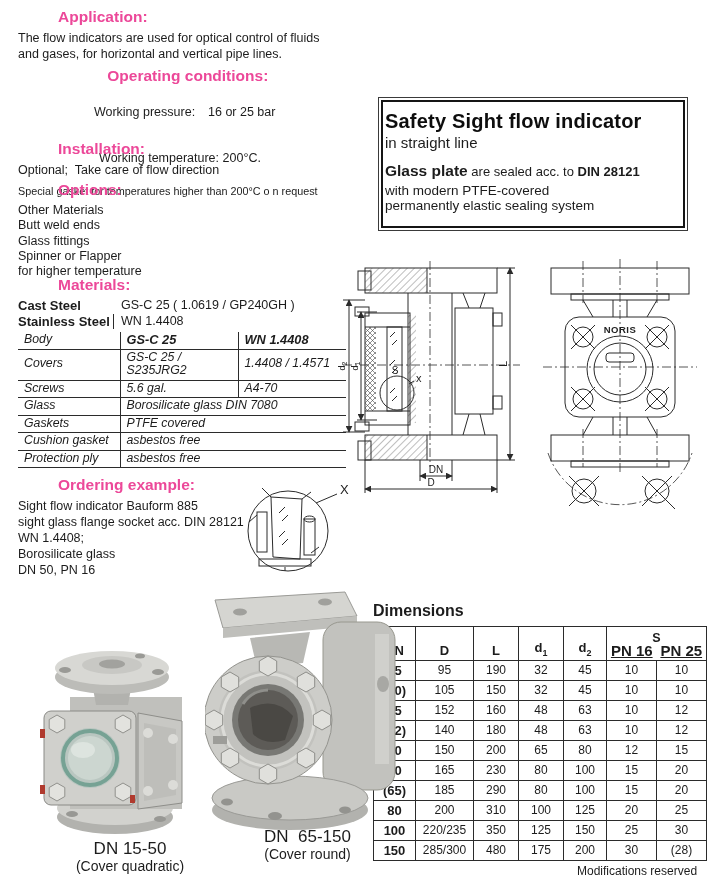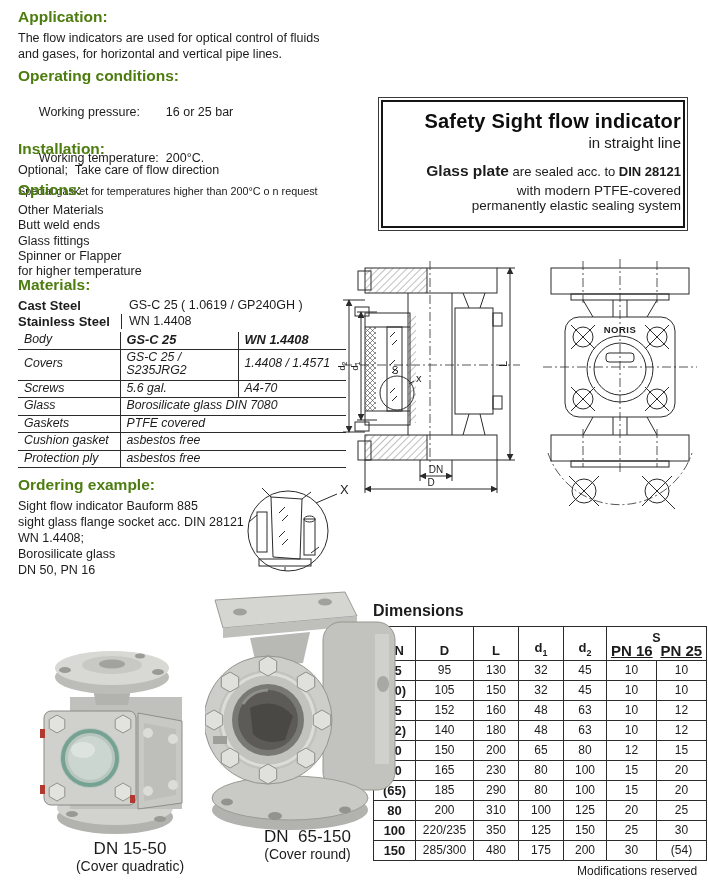--- a/index.html
+++ b/index.html
@@ -1,41 +1,41 @@
 <!DOCTYPE html>
 <html><head>
 <meta charset="utf-8">
 <style>
   * { margin:0; padding:0; box-sizing:border-box; }
   body { background:#e8e8e8; font-family:"Liberation Sans", "DejaVu Sans", sans-serif; }
   .page { position:relative; width:708px; height:894px; background:#ffffff; color:#1c1c1c; overflow:hidden; margin:0 auto; }
   .abs { position:absolute; }
-  .sec-heading { font-size:15.5px; font-weight:bold; color:#4d7c0f; margin-bottom:4px; white-space:pre-wrap; }
+  .sec-heading { font-size:15.5px; font-weight:bold; color:#ec4899; margin-bottom:4px; white-space:pre-wrap;margin-left:40px; }
   .body-line { font-size:12.5px; line-height:16px; white-space:pre-wrap; }
   .opt-line { font-size:12.5px; line-height:15.3px; white-space:pre-wrap; }
   .op-row { font-size:12.5px; line-height:15.5px; white-space:pre-wrap; }
   .op-label { display:inline-block; width:127px; }
   .small-note { font-size:10.8px; line-height:14px; margin-top:2px; white-space:pre-wrap; }
 
   
-  .mat-intro-row { font-size:12.5px; line-height:15.5px; display:flex;gap:8px; }
+  .mat-intro-row { font-size:12.5px; line-height:15.5px; display:flex; }
   .mat-intro-row .lab { font-weight:bold; font-size:13px; width:103px; flex:0 0 103px; }
   .mat-intro-row .val { white-space:pre-wrap; }
   .mat-intro-row.ruled .val { border-left:1px solid #2b2b2b; padding-left:7px; margin-left:-8px; }
   table.mat-table { border-collapse:collapse; margin-top:3px; font-size:12.3px; table-layout:fixed; width:328px; }
   table.mat-table td { border-top:1px solid #2b2b2b; border-left:1px solid #2b2b2b; padding:1px 6px 2px 6px; line-height:13.5px; vertical-align:middle; white-space:pre-wrap;font-style:italic; }
   table.mat-table tr td:first-child { border-left:none; width:102px; }
   table.mat-table tr:first-child td { border-top:none; }
   table.mat-table tr:last-child td { border-bottom:1px solid #2b2b2b; }
   table.mat-table td.bold { font-weight:bold; font-size:12.8px; }
   table.mat-table col.c0{width:102px} table.mat-table col.c1{width:118px} table.mat-table col.c2{width:108px}
 
   
   .title-box { left:378px; top:97px; width:310px; border:1px solid #3a3a3a; padding:2px; background:#fff; }
-  .title-box-inner { border:2px solid #151515; text-align:right; padding:8px 2px 13px 20px; }
+  .title-box-inner { border:2px solid #151515; text-align:left; padding:8px 2px 13px 2px; }
   .tb-title { font-size:20px; font-weight:bold; letter-spacing:.2px; color:#0d0d0d; }
   .tb-sub { font-size:15px; margin-top:1px; }
   .tb-seal { font-size:13px; margin-top:11px; }
   .tb-seal .b1 { font-weight:bold; font-size:15.5px; }
   .tb-seal .b2 { font-weight:bold; }
   .tb-l2 { font-size:13.5px; margin-top:3px; }
   .tb-l3 { font-size:13.5px; }
 
   
   .dim-heading { left:373px; top:602px; font-size:16px; font-weight:bold; }
@@ -64,21 +64,21 @@
 <div class="page">
 
   <div class="abs" style="left:18px; top:8px;">
     <div class="sec-heading">Application:</div>
     <div id="app-lines">
         <div class="body-line">The flow indicators are used for optical control of fluids</div>
         <div class="body-line">and gases, for horizontal and vertical pipe lines.</div>
       </div>
   </div>
 
-  <div class="abs" style="left:18px; top:67px;">
+  <div class="abs" style="left:18px; top:67px;text-align:center;">
     <div class="sec-heading">Operating conditions:</div>
     <div class="op-row">
       <span class="op-label">Working pressure:</span><span>16 or 25 bar</span>
     </div>
     <div class="op-row">
       <span class="op-label">Working temperature:</span><span>200°C.</span>
     </div>
     <div class="small-note">Special gasket for temperatures higher than 200°C o n request</div>
   </div>
 
@@ -345,21 +345,21 @@
               <span>PN 16</span>
               <span>PN 25</span>
             </div>
         </th>
       </tr>
     </thead>
     <tbody id="dim-body">
         <tr>
           <td class="dn">15</td>
           <td>95</td>
-          <td>130</td>
+          <td>190</td>
           <td>32</td>
           <td>45</td>
           <td>10</td>
           <td>10</td>
         </tr>
         <tr>
           <td class="dn">(20)</td>
           <td>105</td>
           <td>150</td>
           <td>32</td>
@@ -430,21 +430,21 @@
           <td>25</td>
           <td>30</td>
         </tr>
         <tr>
           <td class="dn">150</td>
           <td>285/300</td>
           <td>480</td>
           <td>175</td>
           <td>200</td>
           <td>30</td>
-          <td>(54)</td>
+          <td>(28)</td>
         </tr>
       </tbody>
   </table>
 
   <svg class="abs" style="left:40px; top:645px;" width="180" height="195" viewBox="0 0 180 195">
     <ellipse cx="75" cy="172" rx="58" ry="17" fill="#b2b2ae"></ellipse>
     <ellipse cx="75" cy="163" rx="58" ry="17" fill="#d2d2ce"></ellipse>
     <ellipse cx="32" cy="169" rx="6" ry="3" fill="#989894"></ellipse>
     <ellipse cx="120" cy="174" rx="6" ry="3" fill="#989894"></ellipse>
     <rect x="30" y="52" width="112" height="112" fill="#c0c0bc"></rect>

